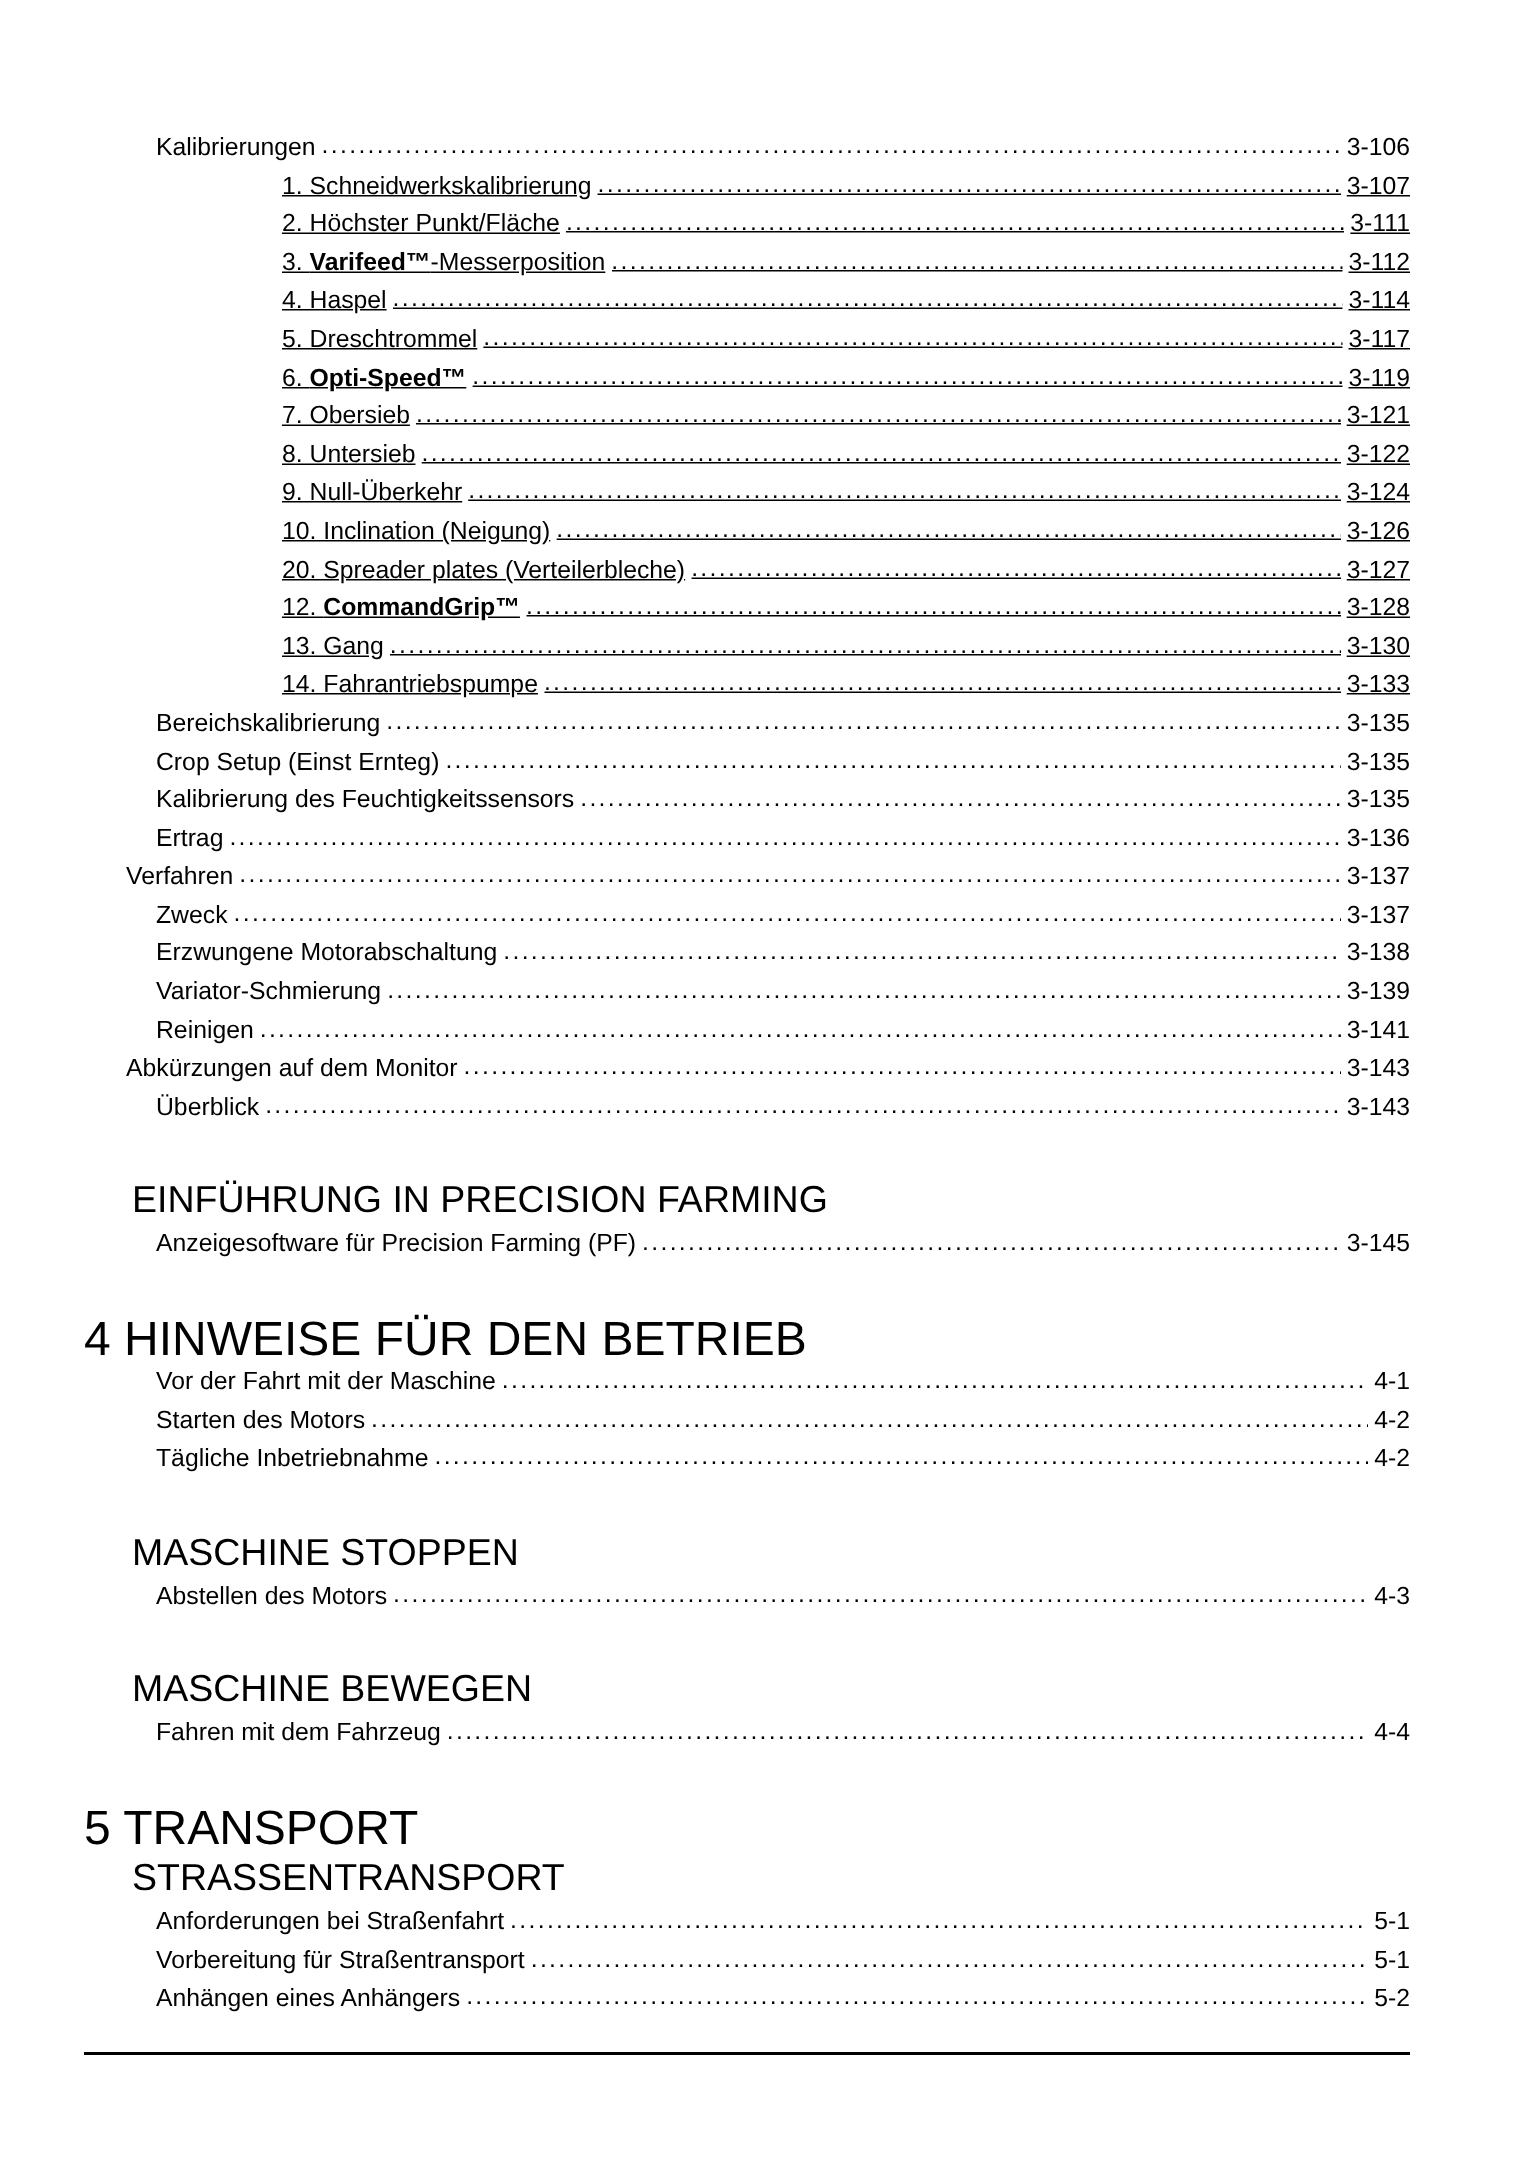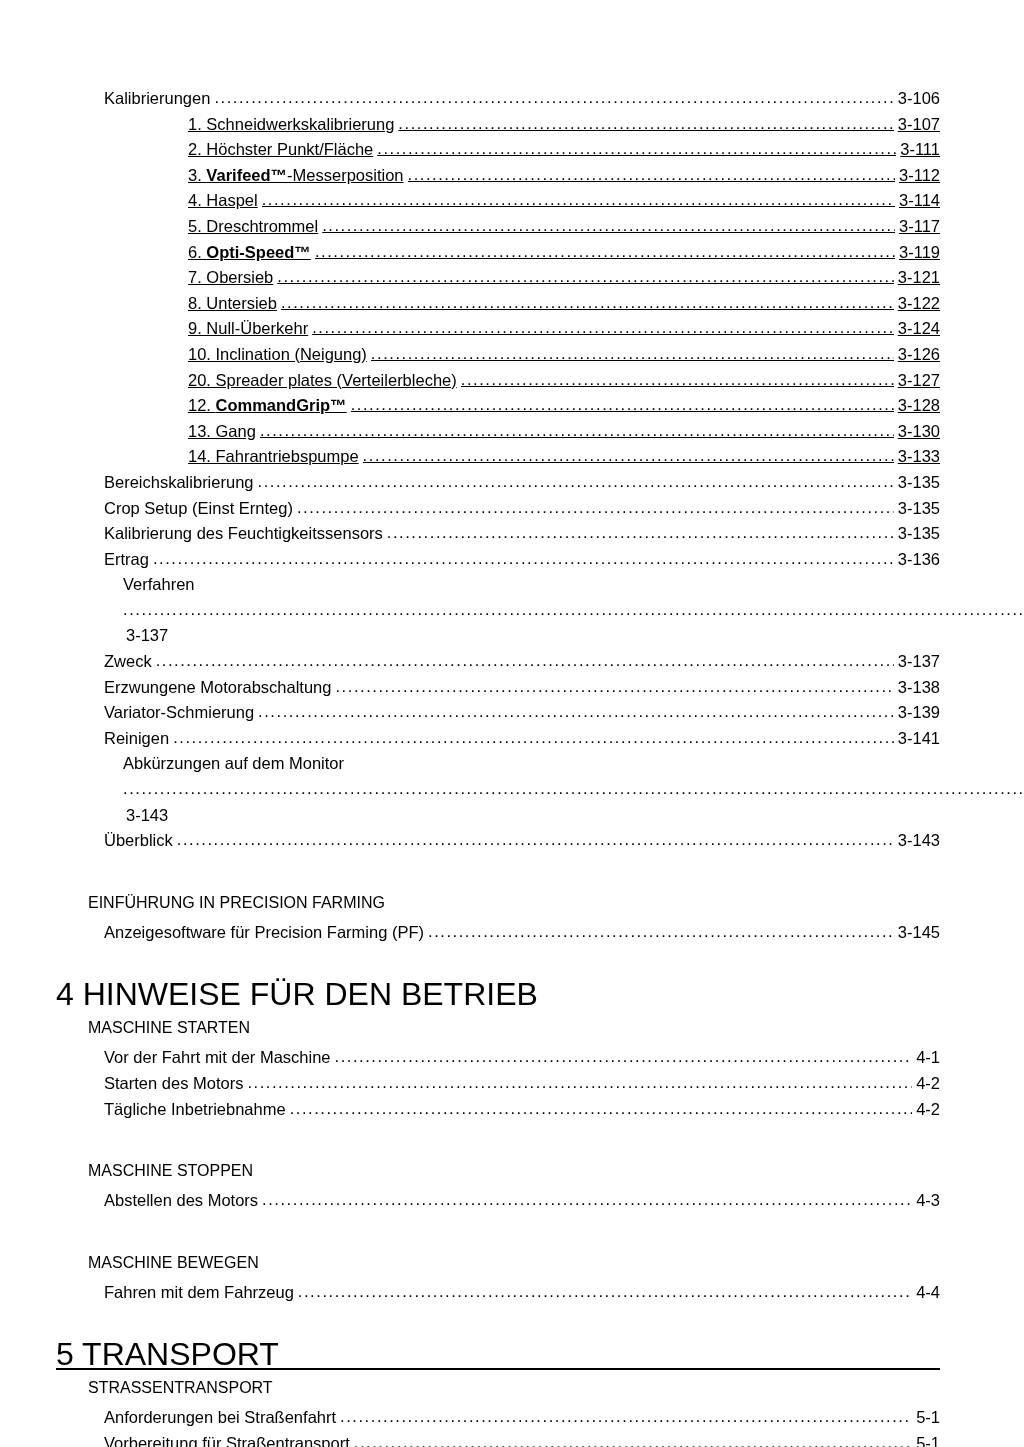--- a/index.html
+++ b/index.html
@@ -60,27 +60,27 @@
   }
 
   
   .lvl-h1 {          
     font-size: 32px;
     line-height: 34px;
     margin-left: 0px;
     white-space: nowrap;
   }
   .lvl-h2 {          
-    font-size: 16px;
+    font-size: 25px;
     line-height: 34px;
     margin-left: 32px;
     white-space: nowrap;
   }
   .ind-0 { margin-left: 48px; }     
-  .ind-1 { margin-left: 66px; flex-direction: column; }
+  .ind-1 { margin-left: 28px; }
   .ind-3 { margin-left: 132px; text-decoration: underline; }   
 
   .bold { font-weight: bold; margin-top: 28px; }
   .gap-lg { height: 32px; }
 
   .rule {
     position: absolute;
     left: 56px;
     top: 1368px;
     width: 884px;
@@ -225,21 +225,20 @@
       </div>
       <div class="gap-lg"></div>
       <div class="lvl-h2">EINFÜHRUNG IN PRECISION FARMING</div>
       <div class="toc-entry ind-0">
         <span class="label">Anzeigesoftware für Precision Farming (PF)</span>
         <span class="leader">................................................................................................................................................................</span>
         <span class="page-num">3-145</span>
       </div>
       <div class="gap-lg"></div>
       <div class="lvl-h1">4 HINWEISE FÜR DEN BETRIEB</div>
-      <div class="lvl-h2">MASCHINE STARTEN</div>
       <div class="toc-entry ind-0">
         <span class="label">Vor der Fahrt mit der Maschine</span>
         <span class="leader">................................................................................................................................................................</span>
         <span class="page-num">4-1</span>
       </div>
       <div class="toc-entry ind-0">
         <span class="label">Starten des Motors</span>
         <span class="leader">................................................................................................................................................................</span>
         <span class="page-num">4-2</span>
       </div>

